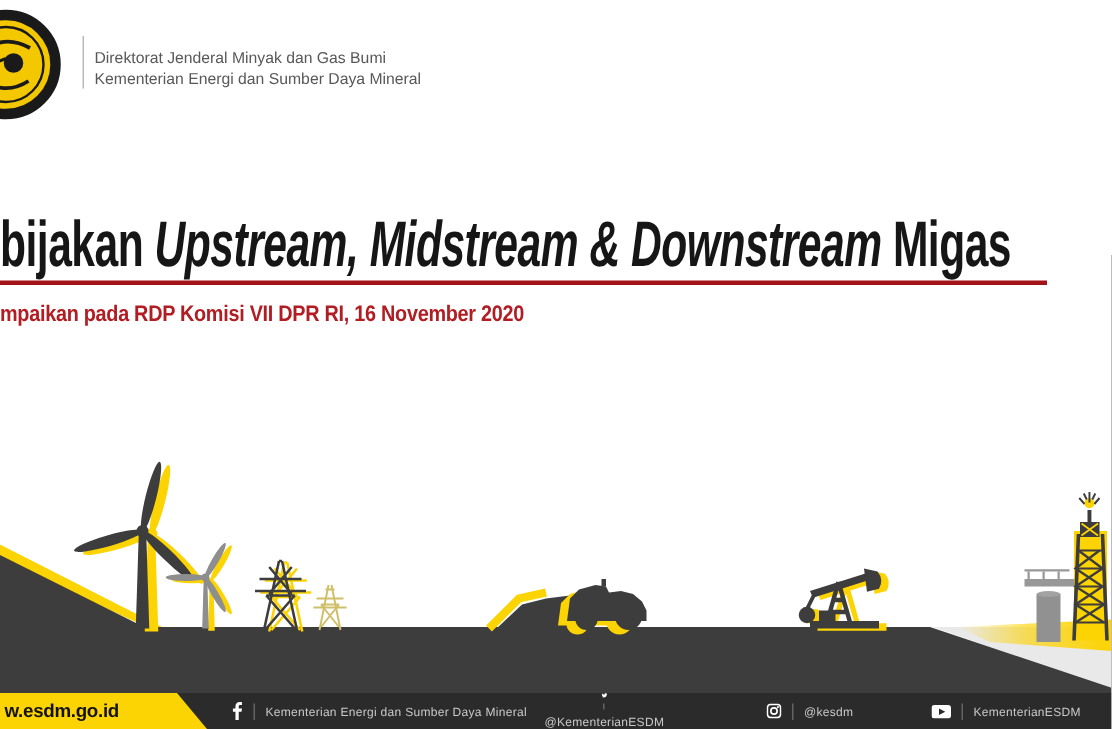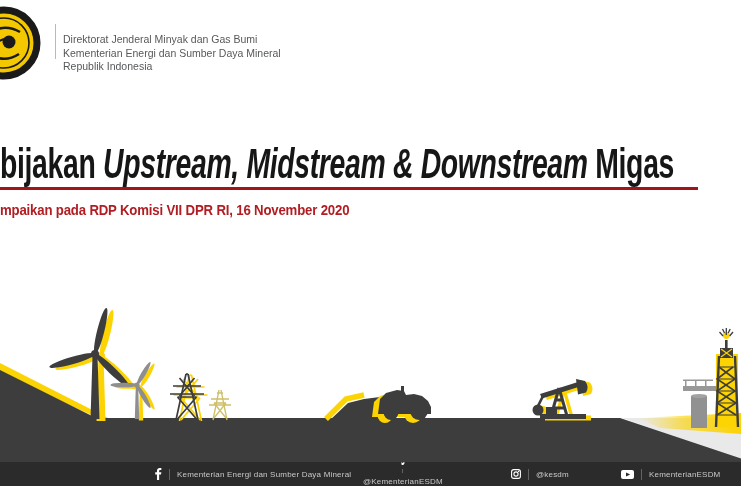--- a/index.html
+++ b/index.html
@@ -50,21 +50,20 @@
     <circle cx="40" cy="40" r="25" fill="none" stroke="#1a1a1a" stroke-width="1.6"></circle>
     <circle cx="45" cy="39" r="6.5" fill="#1a1a1a"></circle>
     <path d="M26,30 Q40,20 56,29" fill="none" stroke="#1a1a1a" stroke-width="2.5"></path>
     <path d="M27,52 Q41,60 55,51" fill="none" stroke="#1a1a1a" stroke-width="2.5"></path>
     <path d="M30,40 L40,36" stroke="#1a1a1a" stroke-width="2"></path>
   </svg>
   <div id="hdr-divider"></div>
   <div id="agency">
     <div>Direktorat Jenderal Minyak dan Gas Bumi</div>
     <div>Kementerian Energi dan Sumber Daya Mineral</div>
-    <div>Republik Indonesia</div>
   </div>
 
   <div id="title"><span>bijakan </span><span class="it">Upstream, Midstream &amp; Downstream</span><span> Migas</span></div>
   <div id="title-underline"></div>
   <div id="subtitle">mpaikan pada RDP Komisi VII DPR RI, 16 November 2020</div>
 
   <svg id="scene" viewBox="0 0 741 162">
     <defs>
       <linearGradient id="glow" x1="0" y1="0" x2="1" y2="0">
         <stop offset="0" stop-color="#fcd303" stop-opacity="0"></stop>
@@ -185,20 +184,23 @@
       <rect x="546" y="107" width="11" height="8" fill="#3d3d3d"></rect>
       <path d="M551,116 L559,88 M567,116 L559,88 M554,108 H564 M556,100 H562" stroke="#3d3d3d" stroke-width="3" fill="none"></path>
       <polygon points="540,94 578,82 580,86.5 542,98.5" fill="#3d3d3d"></polygon>
       <path d="M576,79 L585,81 Q589.5,86.5 586,92.5 L578,94.5 Z" fill="#3d3d3d"></path>
       <path d="M543,96 L537,108" stroke="#3d3d3d" stroke-width="2.6"></path>
       <circle cx="538" cy="110" r="5.5" fill="#3d3d3d"></circle>
     </g>
   </svg>
 
   <div id="footer">
+    <div id="website-banner">
+      <span>w.esdm.go.id</span>
+    </div>
 
     <div class="social" id="soc-fb">
       <svg width="7" height="12" viewBox="0 0 6 11">
           <path d="M4.2,0 C2.6,0 1.6,1 1.6,2.7 L1.6,4 L0,4 L0,5.9 L1.6,5.9 L1.6,11 L3.6,11 L3.6,5.9 L5.3,5.9 L5.6,4 L3.6,4 L3.6,2.9 C3.6,2.3 3.8,1.9 4.6,1.9 L5.6,1.9 L5.6,0.1 C5.4,0.1 4.8,0 4.2,0 Z" fill="#fff"></path>
         </svg>
       <div class="sep"></div>
       <span>Kementerian Energi dan Sumber Daya Mineral</span>
     </div>
 
     <div class="social" id="soc-tw">

